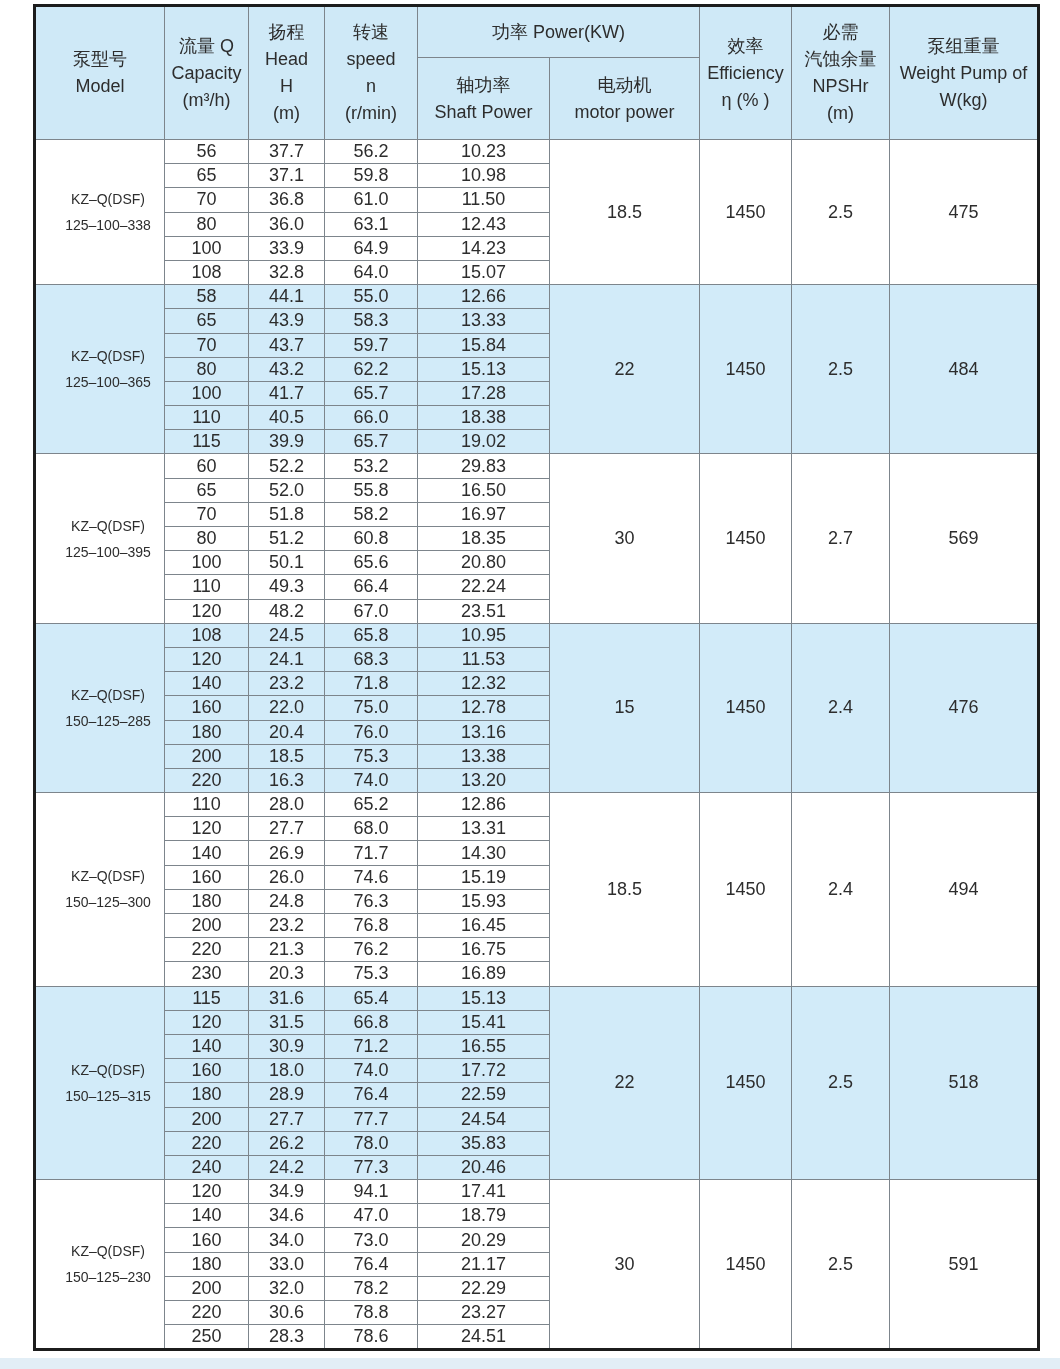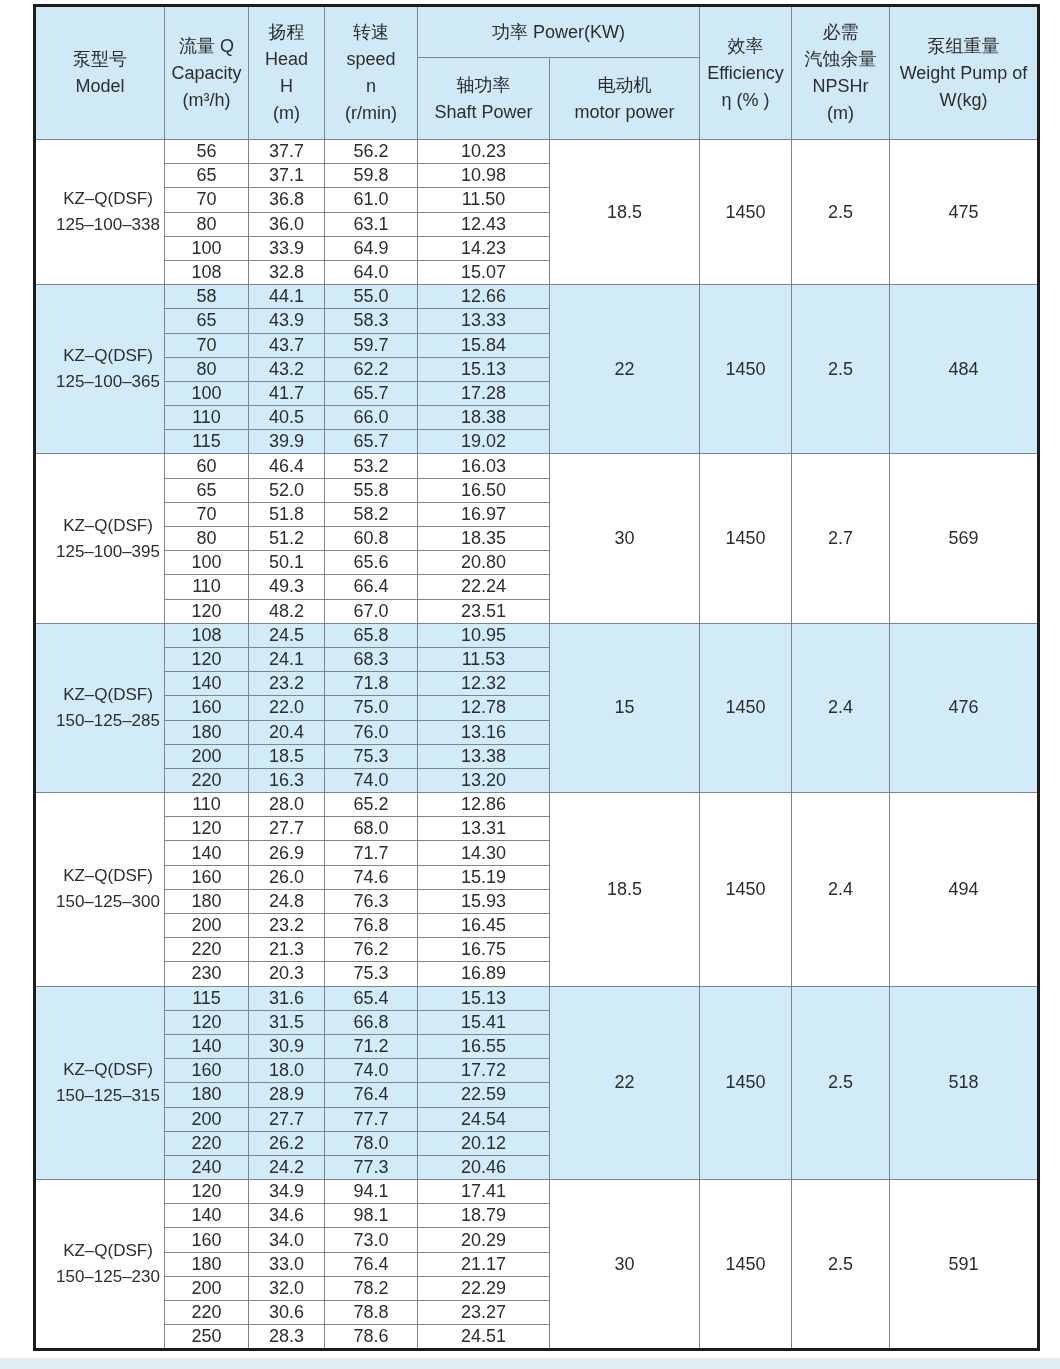--- a/index.html
+++ b/index.html
@@ -16,21 +16,21 @@
     text-align:center;vertical-align:middle;
     color:#2d2d2d;
     font-weight:normal;
     overflow:hidden;white-space:nowrap;
   }
   thead th{background:#cfe9f7;font-size:18px;line-height:27px;}
   thead tr.h-row-1{height:52px;}
   thead tr.h-row-2{height:82px;}
   tbody td{font-size:18px;height:23.2px;line-height:23px;background:#ffffff;}
   tbody tr.hl td{background:#d2ebf9;}
-  td.model-cell{font-size:17px;line-height:26px;padding-left:16px;}
+  td.model-cell{font-size:14px;line-height:26px;padding-left:16px;}
   .hline{text-align:center;}
   .bottom-strip{position:absolute;left:0;bottom:0;width:1060px;height:11px;background:#e2eef6;}
 </style>
 </head>
 <body>
 
 <div class="page">
   <table class="spec-table">
     <colgroup>
       <col style="width:130px">
@@ -191,23 +191,23 @@
           <td>39.9</td>
           <td>65.7</td>
           <td>19.02</td>
         </tr>
         <tr>
           <td rowspan="7" class="model-cell">
             <div class="hline">KZ–Q(DSF)</div>
             <div class="hline">125–100–395</div>
           </td>
           <td>60</td>
-          <td>46.4</td>
+          <td>52.2</td>
           <td>53.2</td>
-          <td>16.03</td>
+          <td>29.83</td>
           <td rowspan="7">30</td>
           <td rowspan="7">1450</td>
           <td rowspan="7">2.7</td>
           <td rowspan="7">569</td>
         </tr>
         <tr>
           <td>65</td>
           <td>52.0</td>
           <td>55.8</td>
           <td>16.50</td>
@@ -389,21 +389,21 @@
         <tr class="hl">
           <td>200</td>
           <td>27.7</td>
           <td>77.7</td>
           <td>24.54</td>
         </tr>
         <tr class="hl">
           <td>220</td>
           <td>26.2</td>
           <td>78.0</td>
-          <td>20.12</td>
+          <td>35.83</td>
         </tr>
         <tr class="hl">
           <td>240</td>
           <td>24.2</td>
           <td>77.3</td>
           <td>20.46</td>
         </tr>
         <tr>
           <td rowspan="7" class="model-cell">
             <div class="hline">KZ–Q(DSF)</div>
@@ -414,21 +414,21 @@
           <td>94.1</td>
           <td>17.41</td>
           <td rowspan="7">30</td>
           <td rowspan="7">1450</td>
           <td rowspan="7">2.5</td>
           <td rowspan="7">591</td>
         </tr>
         <tr>
           <td>140</td>
           <td>34.6</td>
-          <td>98.1</td>
+          <td>47.0</td>
           <td>18.79</td>
         </tr>
         <tr>
           <td>160</td>
           <td>34.0</td>
           <td>73.0</td>
           <td>20.29</td>
         </tr>
         <tr>
           <td>180</td>

